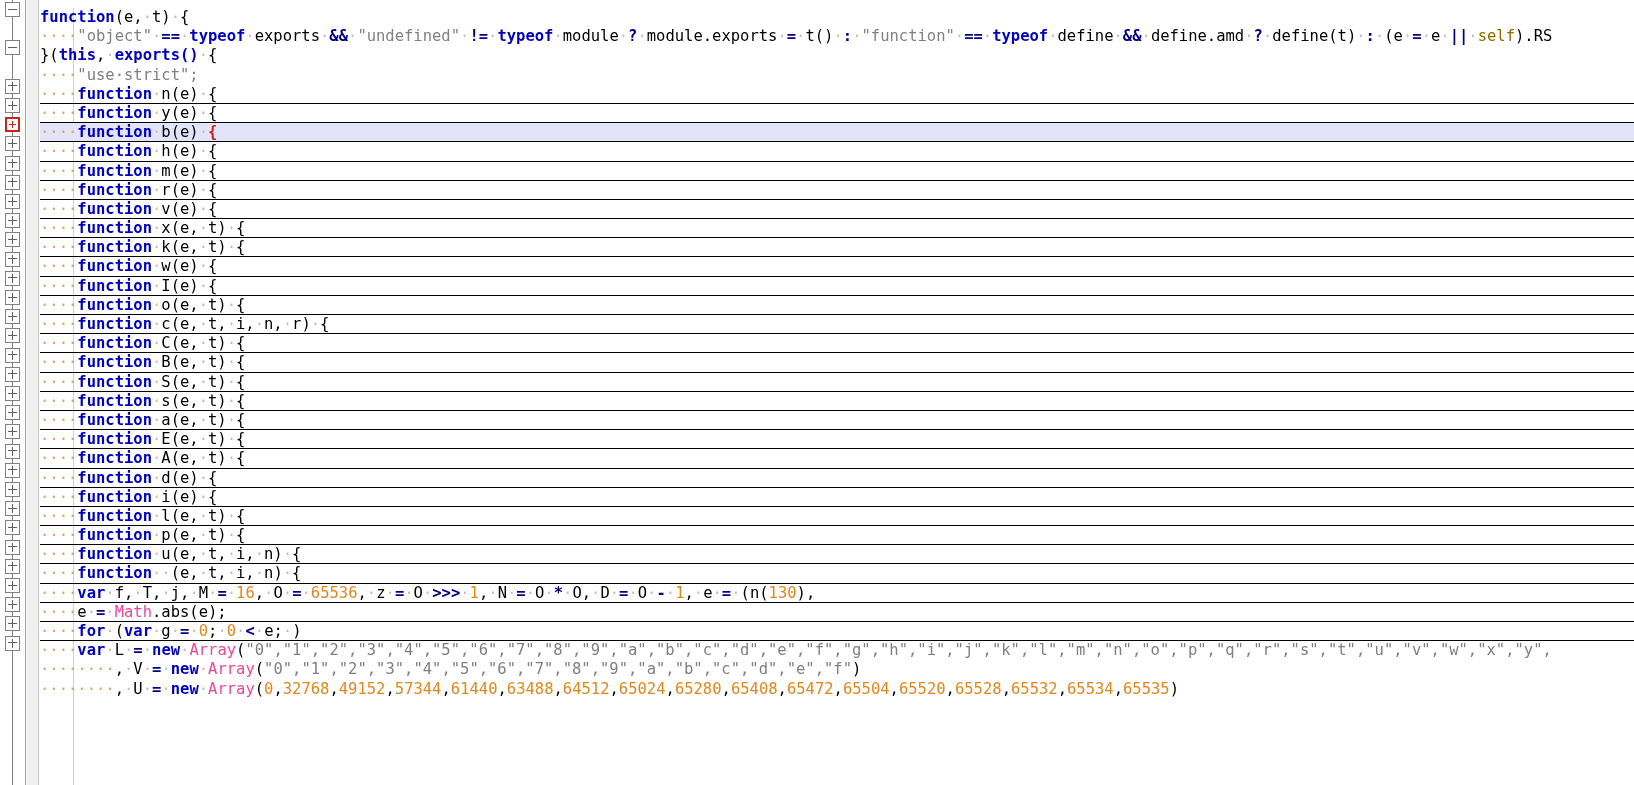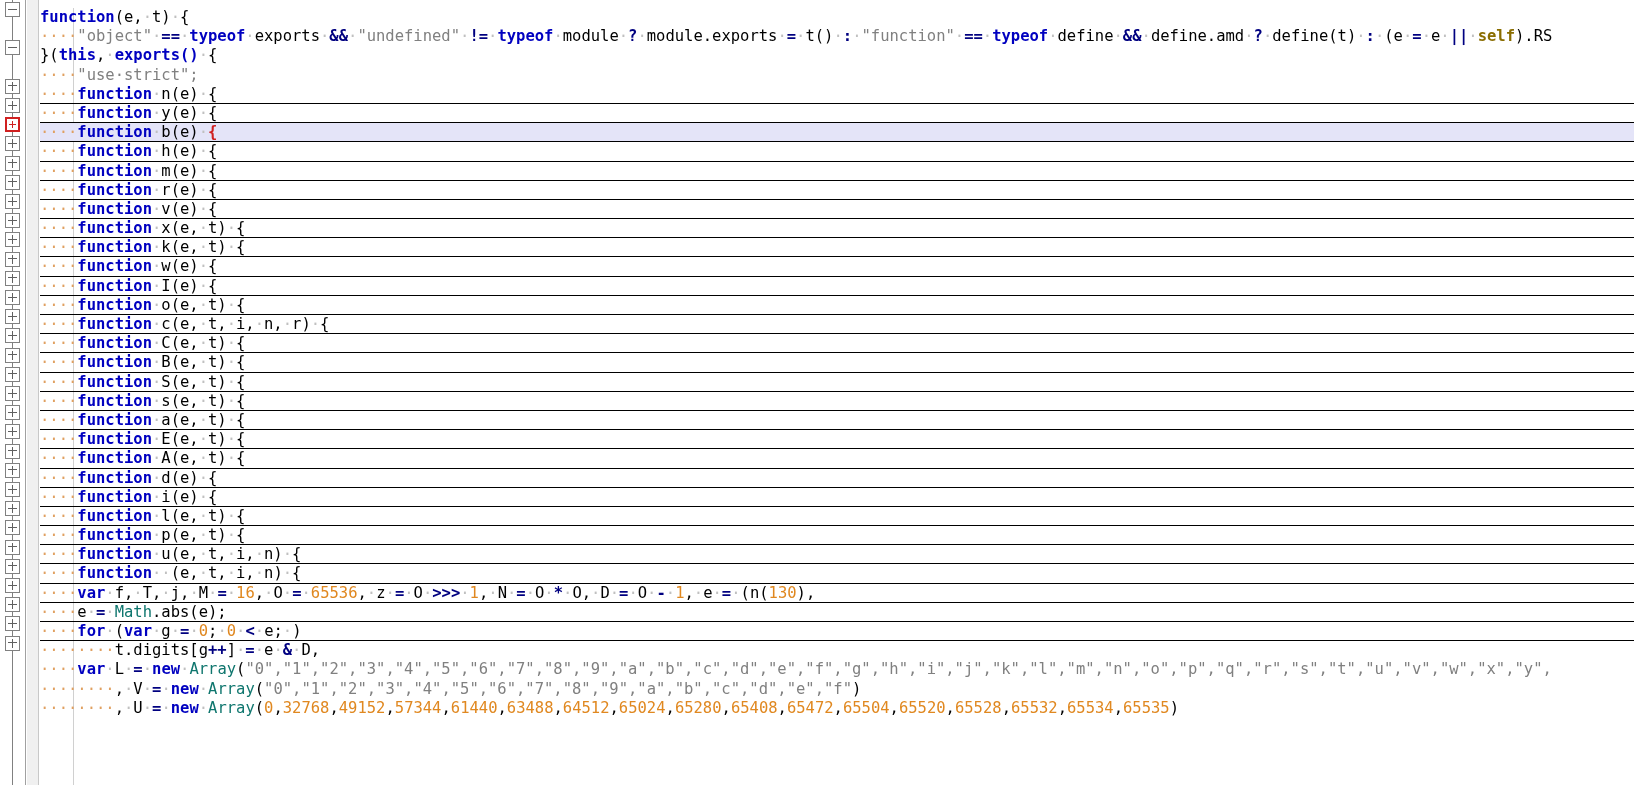--- a/index.html
+++ b/index.html
@@ -94,22 +94,22 @@
     left: 0; right: -40px;
     bottom: 0;
     height: 1px;
     background: #000000;
   }
   
   .kw      { color: #0000c0; font-weight: bold; }   
   .op      { color: #000080; font-weight: bold; }   
   .num     { color: #e08820; }
   .str     { color: #808080; }
-  .cls     { color: #0f766e; }                      
-  .self    { color: #8a6d00; font-weight: bold; }
+  .cls     { color: #ec4899; }                      
+  .self    { color: #8a6d00; font-weight: normal; }
   .red     { color: #d02020; font-weight: bold; }
   .dot     { color: #e0a060; }                      
   .ws      { color: #c0c0c0; }                      
   .plain   { color: #000000; }
   .guide {
     position: absolute;
     top: 0; bottom: 0;
     width: 1px;
     background: #d0d0d0;
   }
@@ -314,20 +314,19 @@
         <div class="line folded"><span class="dot">····</span><span class="kw">function</span><span class="ws">·</span><span class="plain">A(e,</span><span class="ws">·</span><span class="plain">t)</span><span class="ws">·</span><span class="plain">{</span></div>
         <div class="line folded"><span class="dot">····</span><span class="kw">function</span><span class="ws">·</span><span class="plain">d(e)</span><span class="ws">·</span><span class="plain">{</span></div>
         <div class="line folded"><span class="dot">····</span><span class="kw">function</span><span class="ws">·</span><span class="plain">i(e)</span><span class="ws">·</span><span class="plain">{</span></div>
         <div class="line folded"><span class="dot">····</span><span class="kw">function</span><span class="ws">·</span><span class="plain">l(e,</span><span class="ws">·</span><span class="plain">t)</span><span class="ws">·</span><span class="plain">{</span></div>
         <div class="line folded"><span class="dot">····</span><span class="kw">function</span><span class="ws">·</span><span class="plain">p(e,</span><span class="ws">·</span><span class="plain">t)</span><span class="ws">·</span><span class="plain">{</span></div>
         <div class="line folded"><span class="dot">····</span><span class="kw">function</span><span class="ws">·</span><span class="plain">u(e,</span><span class="ws">·</span><span class="plain">t,</span><span class="ws">·</span><span class="plain">i,</span><span class="ws">·</span><span class="plain">n)</span><span class="ws">·</span><span class="plain">{</span></div>
         <div class="line folded"><span class="dot">····</span><span class="kw">function</span><span class="ws">·</span><span class="ws">·</span><span class="plain">(e,</span><span class="ws">·</span><span class="plain">t,</span><span class="ws">·</span><span class="plain">i,</span><span class="ws">·</span><span class="plain">n)</span><span class="ws">·</span><span class="plain">{</span></div>
         <div class="line folded"><span class="dot">····</span><span class="kw">var</span><span class="ws">·</span><span class="plain">f,</span><span class="ws">·</span><span class="plain">T,</span><span class="ws">·</span><span class="plain">j,</span><span class="ws">·</span><span class="plain">M</span><span class="ws">·</span><span class="op">=</span><span class="ws">·</span><span class="num">16</span><span class="plain">,</span><span class="ws">·</span><span class="plain">O</span><span class="ws">·</span><span class="op">=</span><span class="ws">·</span><span class="num">65536</span><span class="plain">,</span><span class="ws">·</span><span class="plain">z</span><span class="ws">·</span><span class="op">=</span><span class="ws">·</span><span class="plain">O</span><span class="ws">·</span><span class="op">&gt;&gt;&gt;</span><span class="ws">·</span><span class="num">1</span><span class="plain">,</span><span class="ws">·</span><span class="plain">N</span><span class="ws">·</span><span class="op">=</span><span class="ws">·</span><span class="plain">O</span><span class="ws">·</span><span class="op">*</span><span class="ws">·</span><span class="plain">O,</span><span class="ws">·</span><span class="plain">D</span><span class="ws">·</span><span class="op">=</span><span class="ws">·</span><span class="plain">O</span><span class="ws">·</span><span class="op">-</span><span class="ws">·</span><span class="num">1</span><span class="plain">,</span><span class="ws">·</span><span class="plain">e</span><span class="ws">·</span><span class="op">=</span><span class="ws">·</span><span class="plain">(n(</span><span class="num">130</span><span class="plain">),</span></div>
         <div class="line folded"><span class="dot">····</span><span class="plain">e</span><span class="ws">·</span><span class="op">=</span><span class="ws">·</span><span class="cls">Math</span><span class="plain">.abs(e);</span></div>
         <div class="line folded"><span class="dot">····</span><span class="kw">for</span><span class="ws">·</span><span class="plain">(</span><span class="kw">var</span><span class="ws">·</span><span class="plain">g</span><span class="ws">·</span><span class="op">=</span><span class="ws">·</span><span class="num">0</span><span class="plain">;</span><span class="ws">·</span><span class="num">0</span><span class="ws">·</span><span class="op">&lt;</span><span class="ws">·</span><span class="plain">e;</span><span class="ws">·</span><span class="plain">)</span></div>
-        <div class="line"><span class="dot">········</span><span class="plain">t.digits[g</span><span class="op">++</span><span class="plain">]</span><span class="ws">·</span><span class="op">=</span><span class="ws">·</span><span class="plain">e</span><span class="ws">·</span><span class="op">&amp;</span><span class="ws">·</span><span class="plain">D,</span></div>
         <div class="line"><span class="dot">····</span><span class="kw">var</span><span class="ws">·</span><span class="plain">L</span><span class="ws">·</span><span class="op">=</span><span class="ws">·</span><span class="kw">new</span><span class="ws">·</span><span class="cls">Array</span><span class="plain">(</span><span class="str">"0","1","2","3","4","5","6","7","8","9","a","b","c","d","e","f","g","h","i","j","k","l","m","n","o","p","q","r","s","t","u","v","w","x","y",</span></div>
         <div class="line"><span class="dot">········</span><span class="plain">,</span><span class="ws">·</span><span class="plain">V</span><span class="ws">·</span><span class="op">=</span><span class="ws">·</span><span class="kw">new</span><span class="ws">·</span><span class="cls">Array</span><span class="plain">(</span><span class="str">"0","1","2","3","4","5","6","7","8","9","a","b","c","d","e","f"</span><span class="plain">)</span></div>
         <div class="line"><span class="dot">········</span><span class="plain">,</span><span class="ws">·</span><span class="plain">U</span><span class="ws">·</span><span class="op">=</span><span class="ws">·</span><span class="kw">new</span><span class="ws">·</span><span class="cls">Array</span><span class="plain">(</span><span class="num">0</span><span class="plain">,</span><span class="num">32768</span><span class="plain">,</span><span class="num">49152</span><span class="plain">,</span><span class="num">57344</span><span class="plain">,</span><span class="num">61440</span><span class="plain">,</span><span class="num">63488</span><span class="plain">,</span><span class="num">64512</span><span class="plain">,</span><span class="num">65024</span><span class="plain">,</span><span class="num">65280</span><span class="plain">,</span><span class="num">65408</span><span class="plain">,</span><span class="num">65472</span><span class="plain">,</span><span class="num">65504</span><span class="plain">,</span><span class="num">65520</span><span class="plain">,</span><span class="num">65528</span><span class="plain">,</span><span class="num">65532</span><span class="plain">,</span><span class="num">65534</span><span class="plain">,</span><span class="num">65535</span><span class="plain">)</span></div>
       </div>
   </div>
 
 </div>
 
 </body></html>

